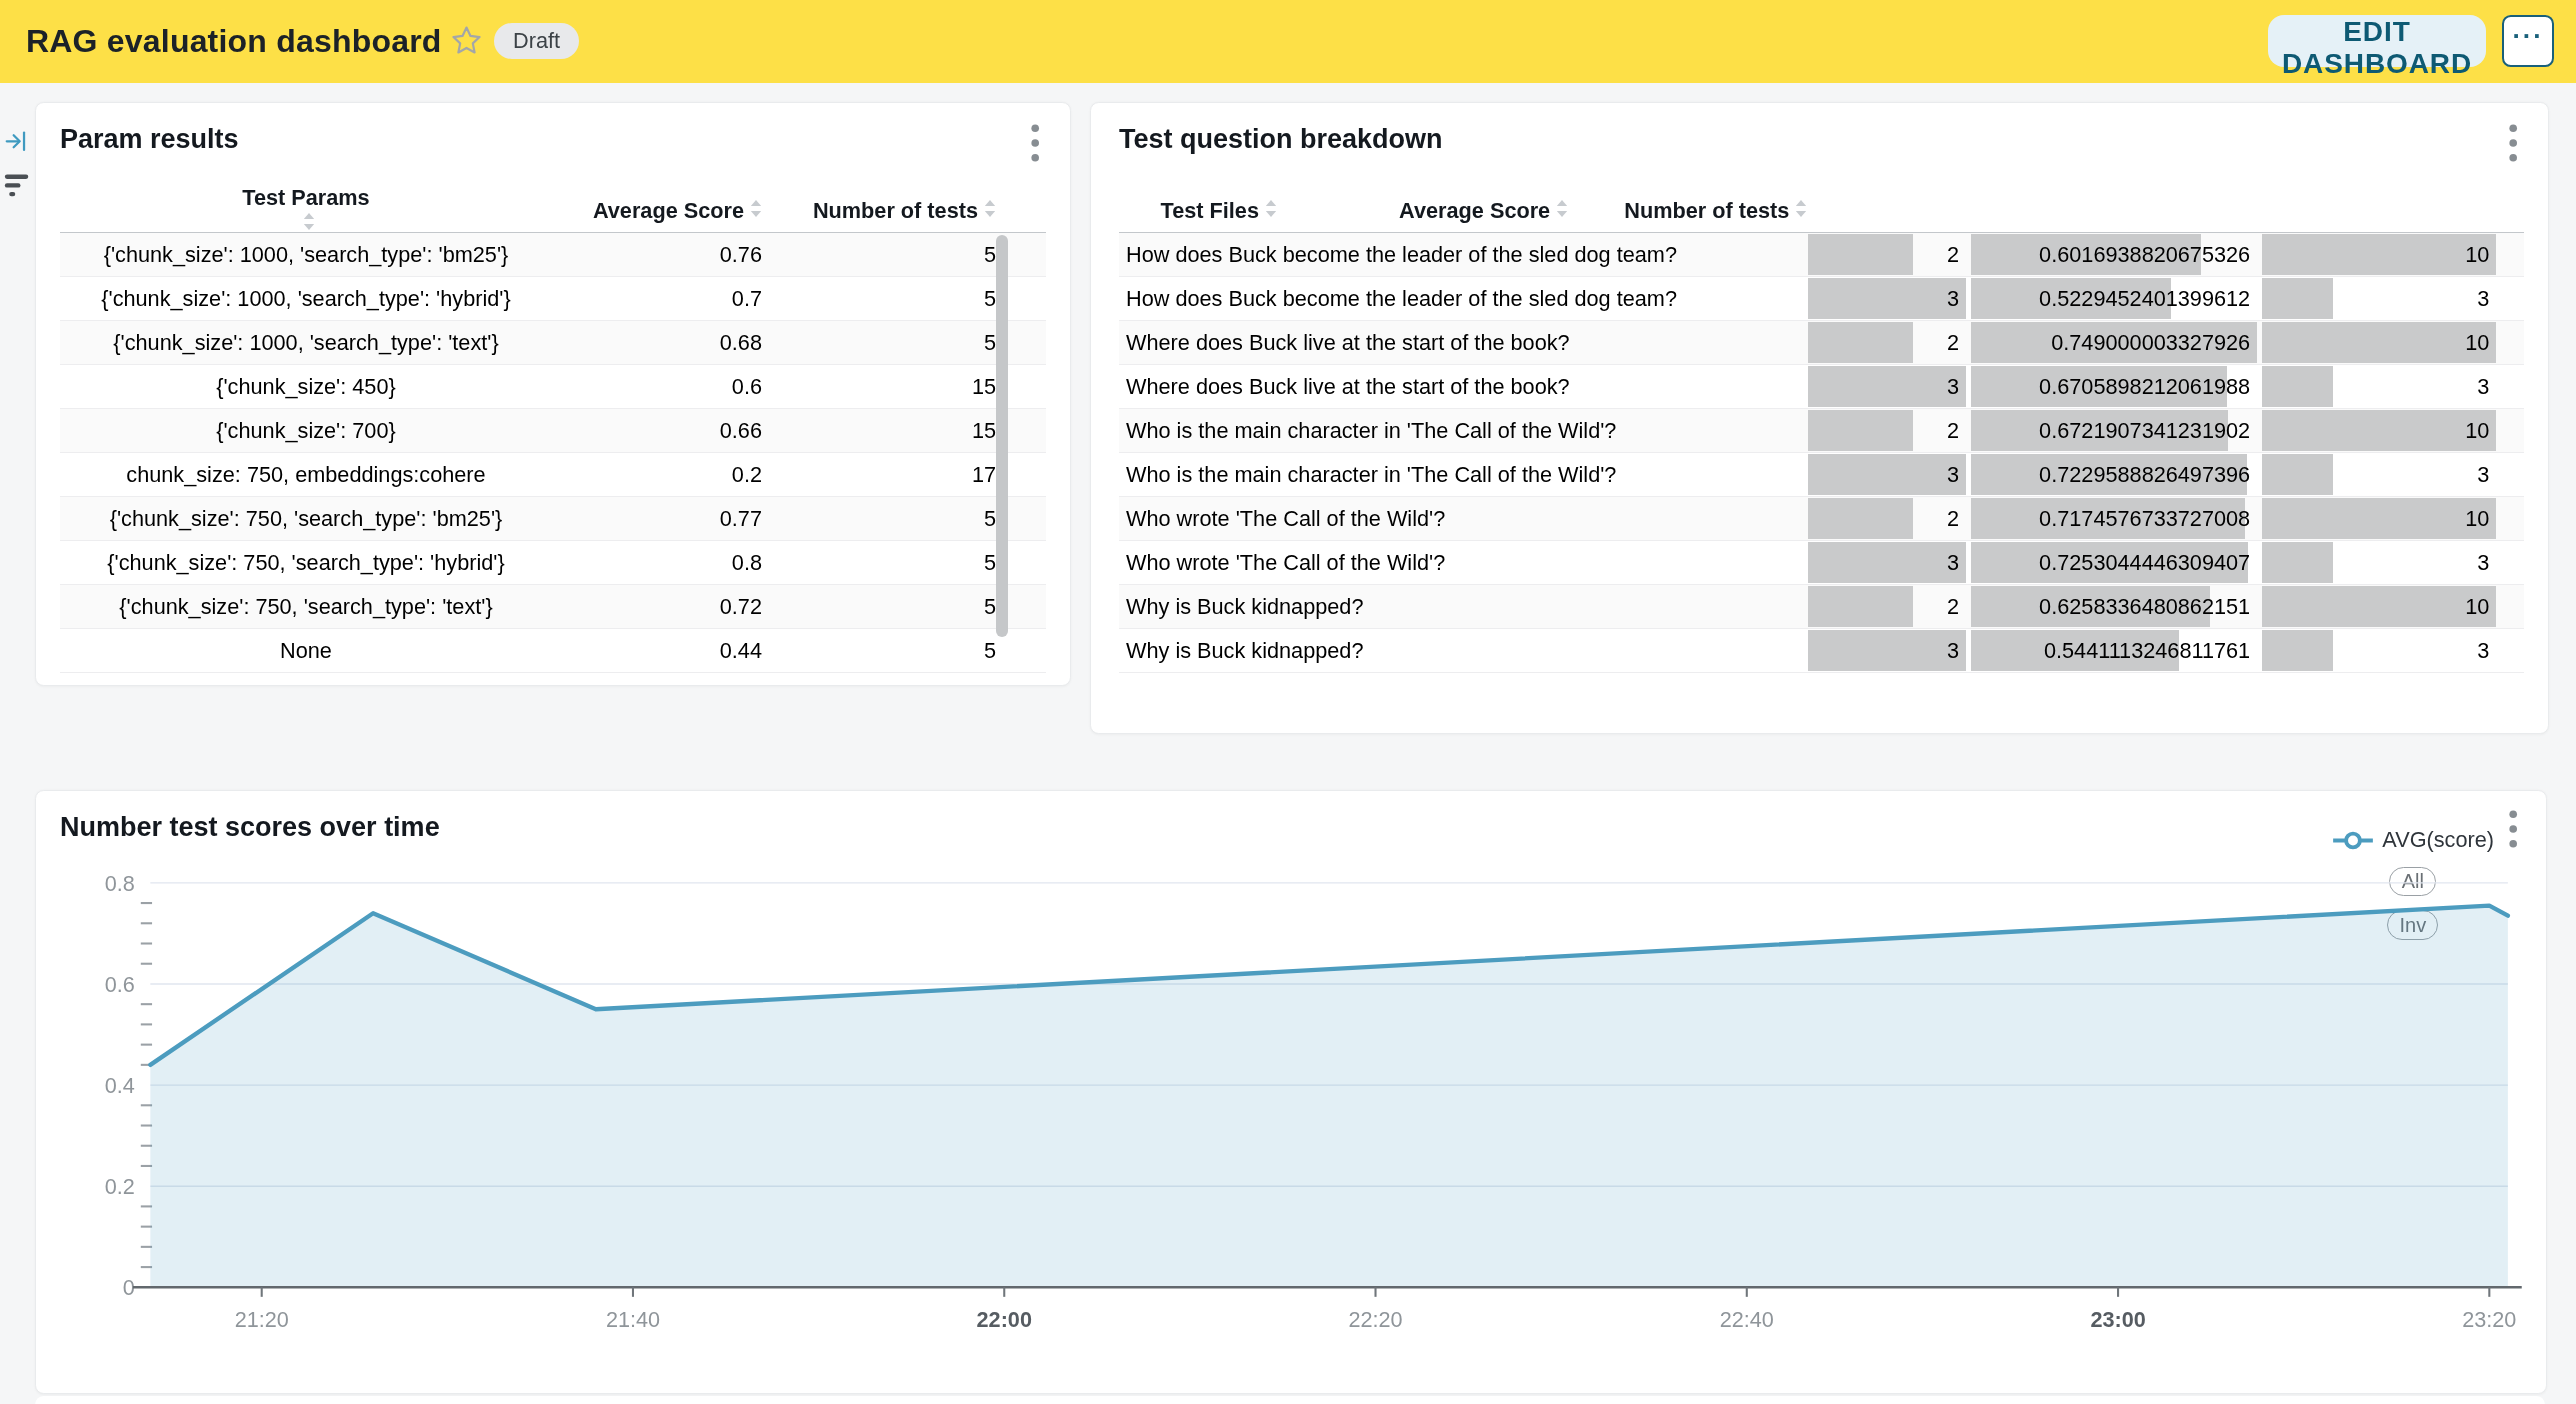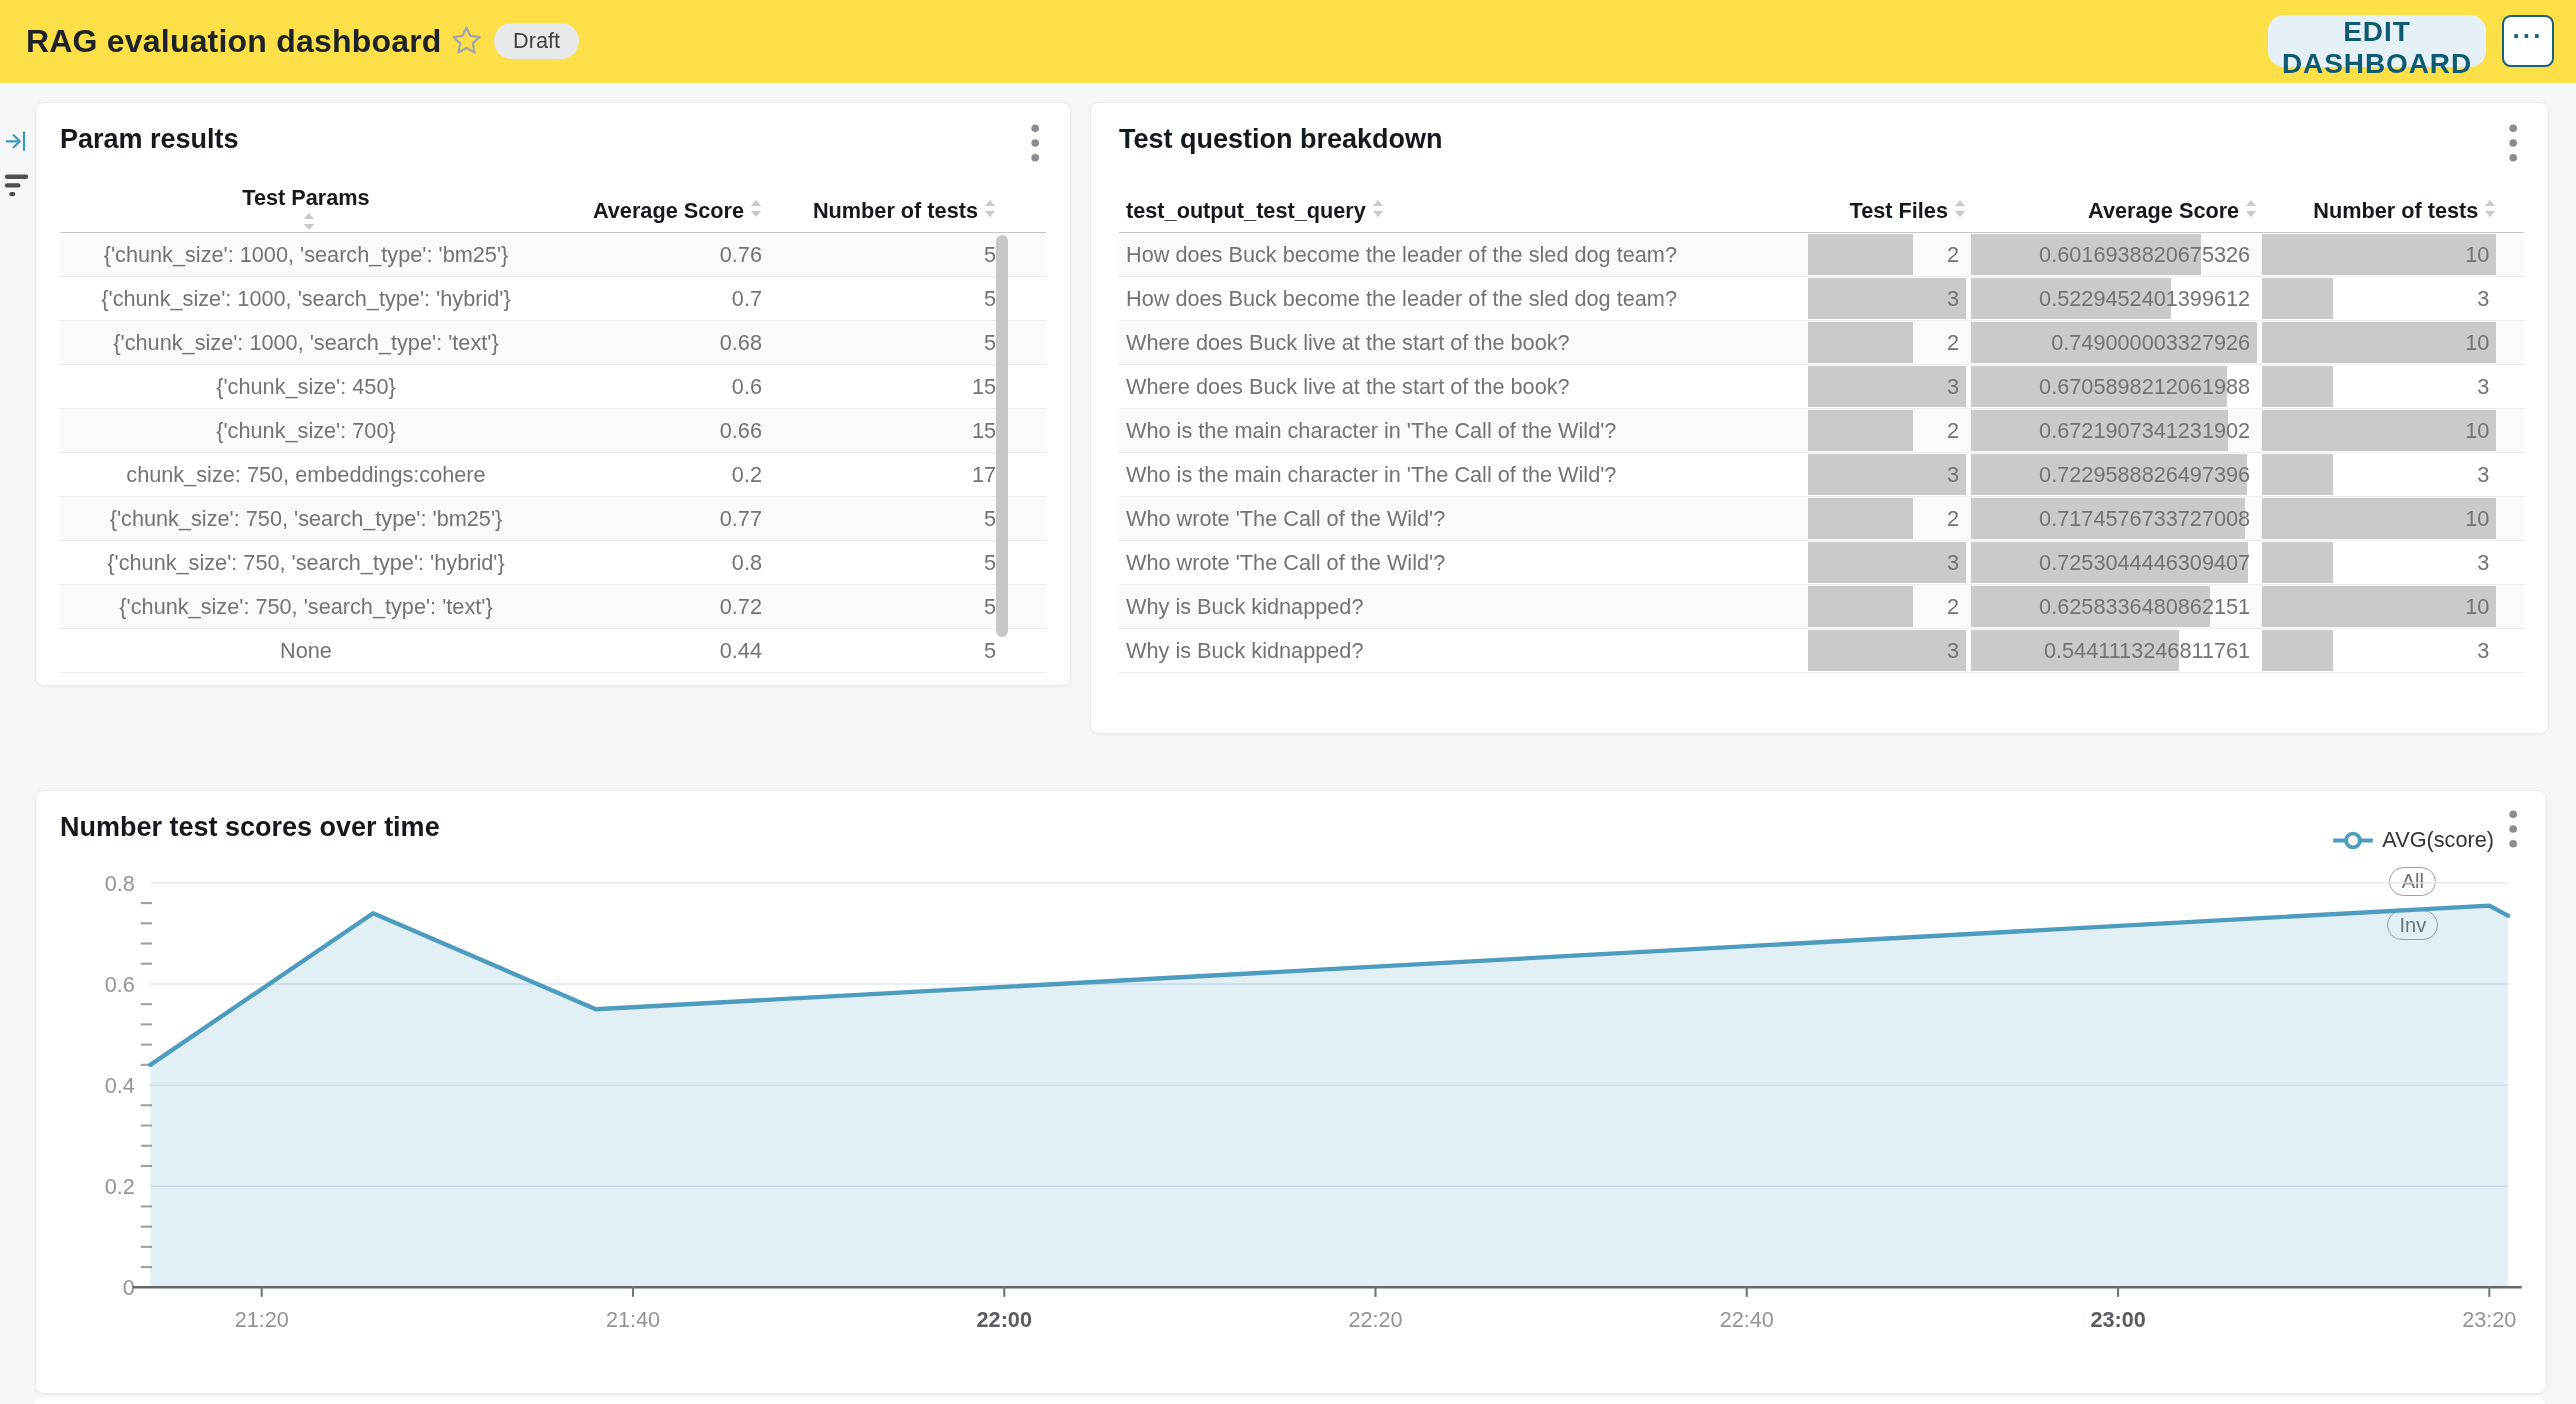--- a/index.html
+++ b/index.html
@@ -19,21 +19,21 @@
   #card2 .ctitle{left:28px;}
   .kebab{position:absolute;width:35px;height:45px;cursor:pointer;display:flex;align-items:center;justify-content:center;}
   #card1 .kebab{left:982px;top:17.3px;}
   #card2 .kebab{left:1405px;top:17.3px;}
   #card3 .kebab{left:2460px;top:15.6px;}
   
   .tbl{position:absolute;top:87px;}
   #card1 .tbl{left:24px;width:986px;}
   #card2 .tbl{left:28px;width:1405px;}
   .thead{display:flex;align-items:center;height:42px;border-bottom:1.7px solid #c3c7cb;font-weight:700;color:#14191f;font-size:21.7px;}
-  .trow{display:flex;align-items:center;height:43px;border-bottom:0.9px solid #ededef;font-size:21.7px;color:#737373;}
+  .trow{display:flex;align-items:center;height:43px;border-bottom:0.9px solid #ededef;font-size:21.7px;color:#000000;}
   .trow.stripe{background:#fafafa;}
   .th{display:flex;align-items:center;cursor:pointer;}
   .th.r{justify-content:flex-end;}
   .sort{margin-left:6px;flex:none;}
   
   .c-param{width:485px;padding-left:7px;box-sizing:border-box;text-align:center;overflow:hidden;white-space:nowrap;flex-direction:column;}
   .c-score{width:217px;text-align:right;}
   .c-tests{width:234px;text-align:right;}
   .c-sp{width:50px;}
   
@@ -187,27 +187,20 @@
   <div class="ctitle">Test question breakdown</div>
   <div class="kebab">
     <svg width="10.4" height="40" viewBox="0 0 12 46" fill="#878d92">
         <circle cx="6" cy="6" r="4.4"></circle>
         <circle cx="6" cy="23" r="4.4"></circle>
         <circle cx="6" cy="40" r="4.4"></circle>
       </svg>
   </div>
   <div class="tbl">
     <div class="thead">
-      <div class="th c-query">
-          <span>test_output_test_query</span>
-          <span class="sort"><svg width="12" height="19" viewBox="0 0 14 22" fill="#c7cbcf">
-              <path d="M7 1L13 8H1z"></path>
-              <path d="M7 21L1 14h12z"></path>
-            </svg></span>
-        </div>
       <div class="th r c-files">
           <span>Test Files</span>
           <span class="sort"><svg width="12" height="19" viewBox="0 0 14 22" fill="#c7cbcf">
               <path d="M7 1L13 8H1z"></path>
               <path d="M7 21L1 14h12z"></path>
             </svg></span>
         </div>
       <div class="th r c-score2">
           <span>Average Score</span>
           <span class="sort"><svg width="12" height="19" viewBox="0 0 14 22" fill="#c7cbcf">

